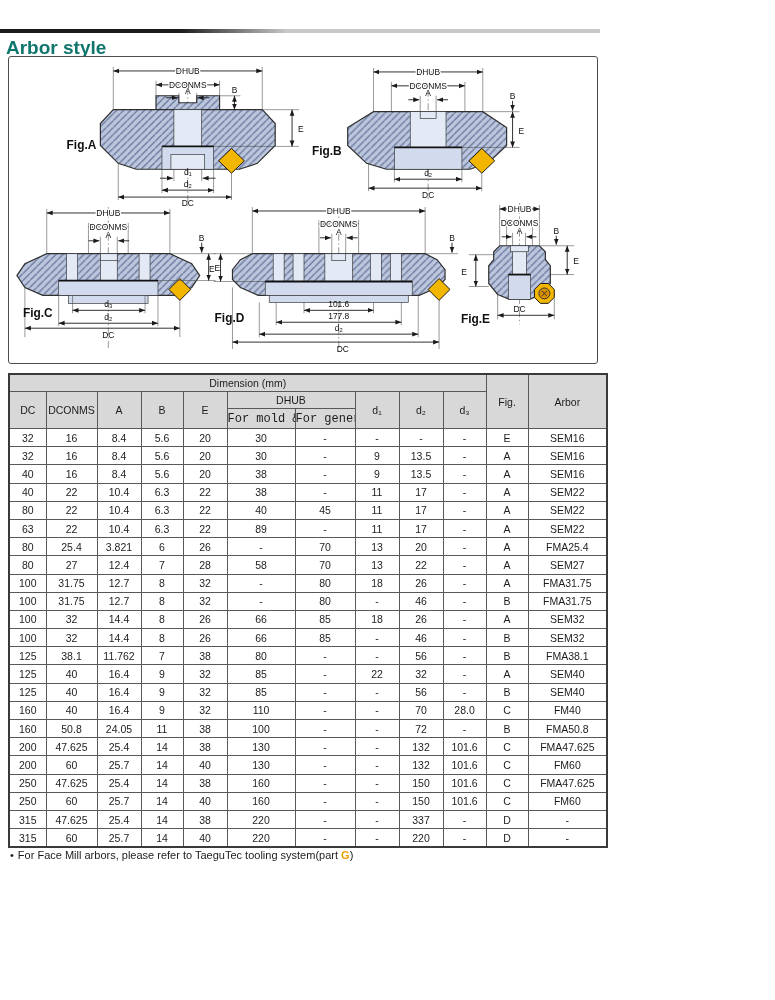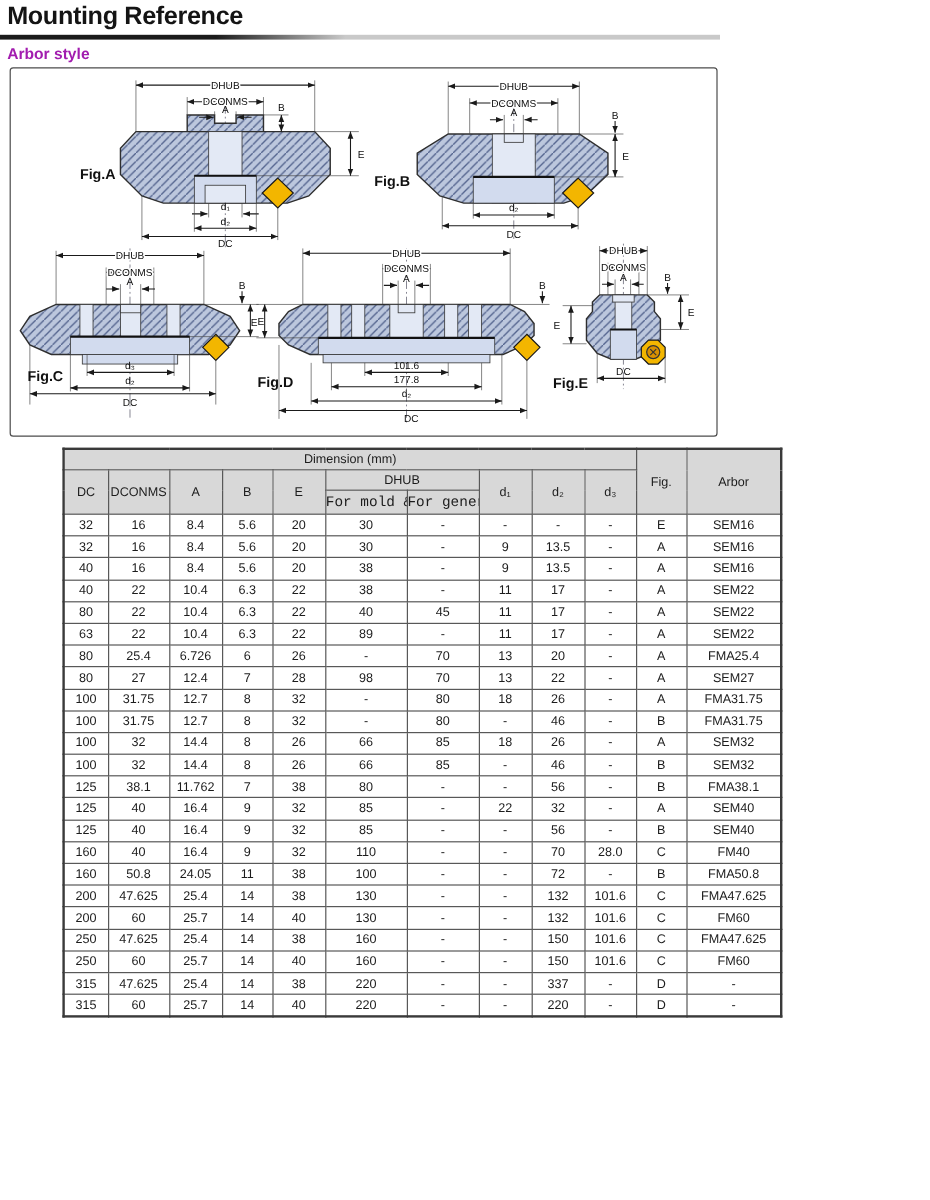--- a/index.html
+++ b/index.html
@@ -2,21 +2,21 @@
 <html><head>
 <meta charset="utf-8">
 <style>
   html,body{margin:0;padding:0;background:#fff;}
   .page{position:relative;width:775px;height:1000px;background:#fff;
         font-family:"Liberation Sans",sans-serif;color:#111;overflow:hidden;}
   .title{position:absolute;left:6px;top:2px;font-size:21px;font-weight:bold;
          letter-spacing:-0.3px;color:#141414;}
   .title-rule{position:absolute;left:0;top:29px;width:600px;height:4px;
          background:linear-gradient(to right,#1b1b1b 0%,#1b1b1b 30%,#c9c9c9 48%,#c9c9c9 100%);}
-  .subtitle{position:absolute;left:6px;top:37px;font-size:13px;font-weight:bold;color:#a21caf;}
+  .subtitle{position:absolute;left:6px;top:37px;font-size:19px;font-weight:bold;color:#0f766e;}
   .figbox{position:absolute;left:8px;top:56px;width:590px;height:308px;
           border:1.5px solid #4c4c4c;border-radius:3px;background:#fff;box-sizing:border-box;}
   .figbox svg{display:block;width:100%;height:100%;}
 
   
   .bdy{stroke:#2f2f2f;stroke-width:1.2;fill:url(#hatch);}
   .lt{fill:#e3e9f5;stroke:#3a3a3a;stroke-width:.7;}
   .lt2{fill:#d2dbee;stroke:#3a3a3a;stroke-width:.7;}
   .shl{stroke:#111;stroke-width:1.8;}
   .dim{stroke:#1a1a1a;stroke-width:.9;marker-start:url(#aS);marker-end:url(#aE);}
@@ -31,31 +31,30 @@
   .fl{font-size:12px;font-weight:bold;fill:#111;}
 
   
   .dimtable{position:absolute;left:8px;top:373px;width:598px;border-collapse:collapse;
             table-layout:fixed;font-size:10.5px;color:#1c1c1c;}
   .dimtable th,.dimtable td{border:1px solid #585858;text-align:center;vertical-align:middle;
             padding:0;overflow:hidden;white-space:nowrap;}
   .dimtable th{background:#d8d8d8;font-weight:normal;height:16px;}
   .dimtable td{background:#fff;height:17.2px;}
   .dimtable .sub{font-size:12px;height:19px;font-family:Liberation Mono, monospace;}
-  .dimtable{border:2px solid #3a3a3a;margin-left:44px;}
+  .dimtable{border:2px solid #3a3a3a;}
   .footnote{position:absolute;left:10px;top:849px;font-size:11px;color:#1c1c1c;}
   .footnote .bullet{margin-right:4px;}
   .footnote .gref{color:#f0a000;font-weight:bold;}
 </style>
 </head>
 <body>
 
 <div class="page">
 
-  <div class="title">Mounting Reference</div>
   <div class="title-rule"></div>
   <div class="subtitle">Arbor style</div>
 
   <div class="figbox">
     <svg viewBox="0 0 592 306">
       <defs>
         <pattern id="hatch" width="7" height="7" patternUnits="userSpaceOnUse">
           <rect width="7" height="7" fill="#bcc7dd"></rect>
           <path d="M-1,8 L8,-1" stroke="#51618c" stroke-width="1.1"></path>
         </pattern>
@@ -418,38 +417,38 @@
           <td>-</td>
           <td>11</td>
           <td>17</td>
           <td>-</td>
           <td>A</td>
           <td>SEM22</td>
         </tr>
         <tr>
           <td>80</td>
           <td>25.4</td>
-          <td>6.726</td>
+          <td>3.821</td>
           <td>6</td>
           <td>26</td>
           <td>-</td>
           <td>70</td>
           <td>13</td>
           <td>20</td>
           <td>-</td>
           <td>A</td>
           <td>FMA25.4</td>
         </tr>
         <tr>
           <td>80</td>
           <td>27</td>
           <td>12.4</td>
           <td>7</td>
           <td>28</td>
-          <td>98</td>
+          <td>58</td>
           <td>70</td>
           <td>13</td>
           <td>22</td>
           <td>-</td>
           <td>A</td>
           <td>SEM27</td>
         </tr>
         <tr>
           <td>100</td>
           <td>31.75</td>
@@ -656,14 +655,17 @@
           <td>-</td>
           <td>-</td>
           <td>220</td>
           <td>-</td>
           <td>D</td>
           <td>-</td>
         </tr>
       </tbody>
   </table>
 
+  <div class="footnote">
+    <span class="bullet">•</span><span>For Face Mill arbors, please refer to TaeguTec tooling system(part </span><span class="gref">G</span><span>)</span>
+  </div>
 
 </div>
 
 </body></html>

